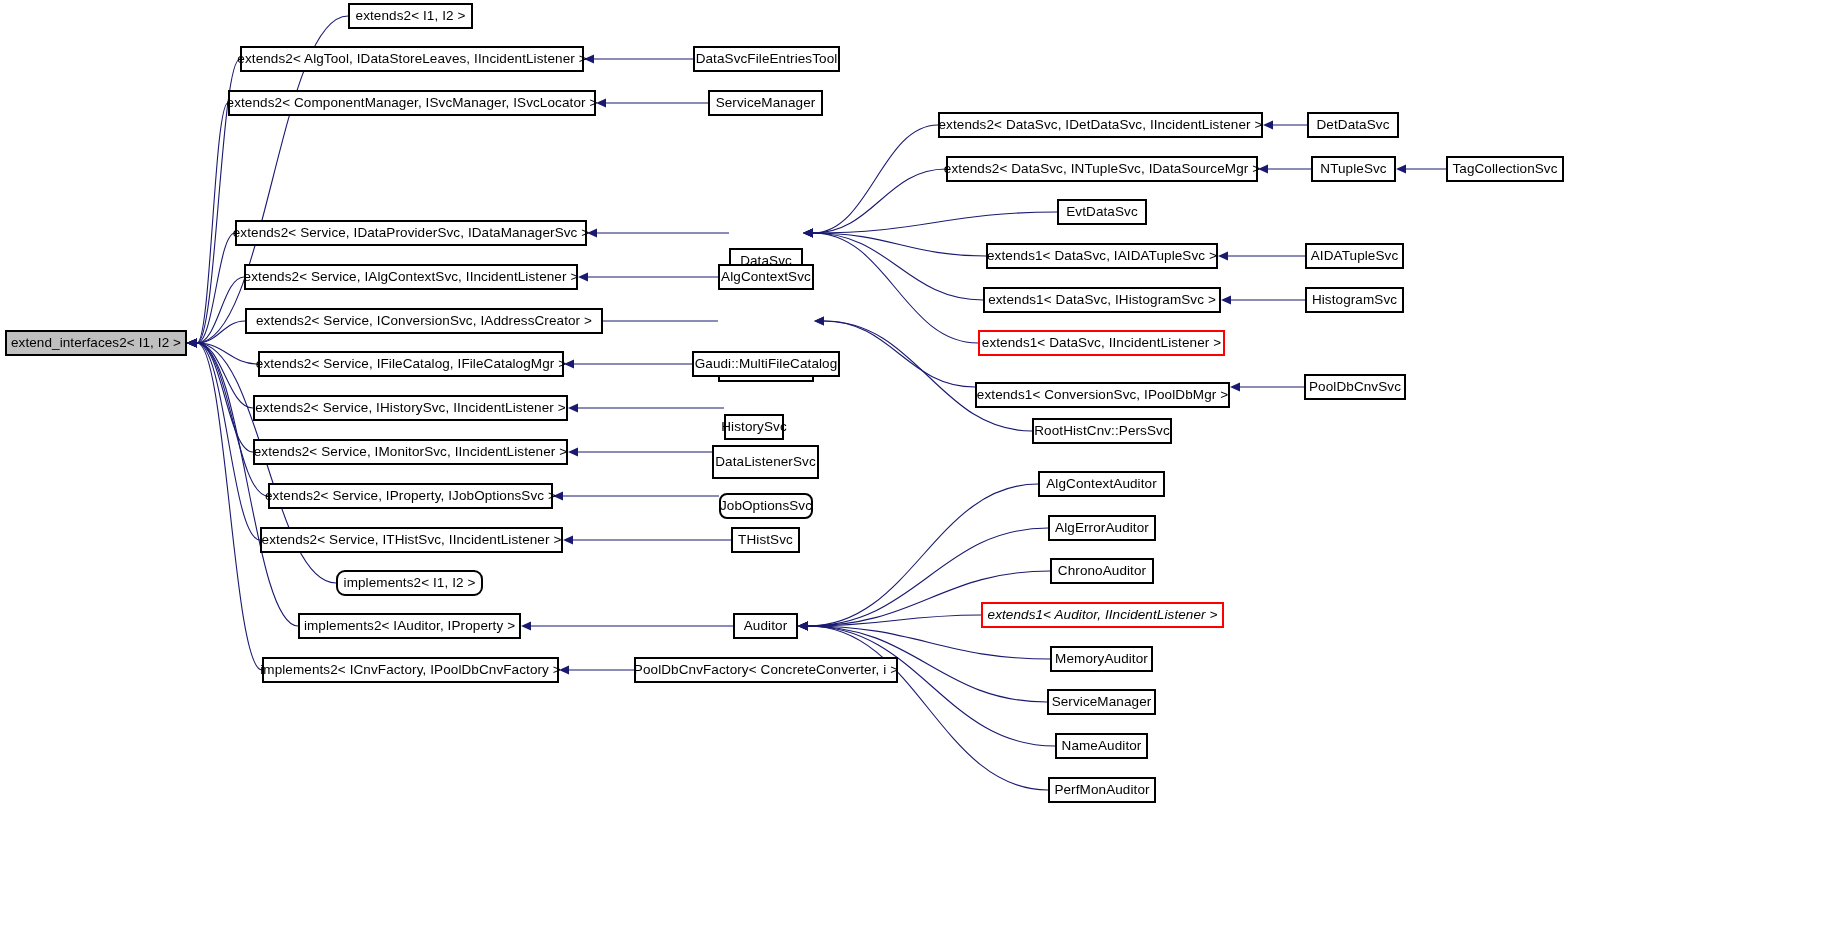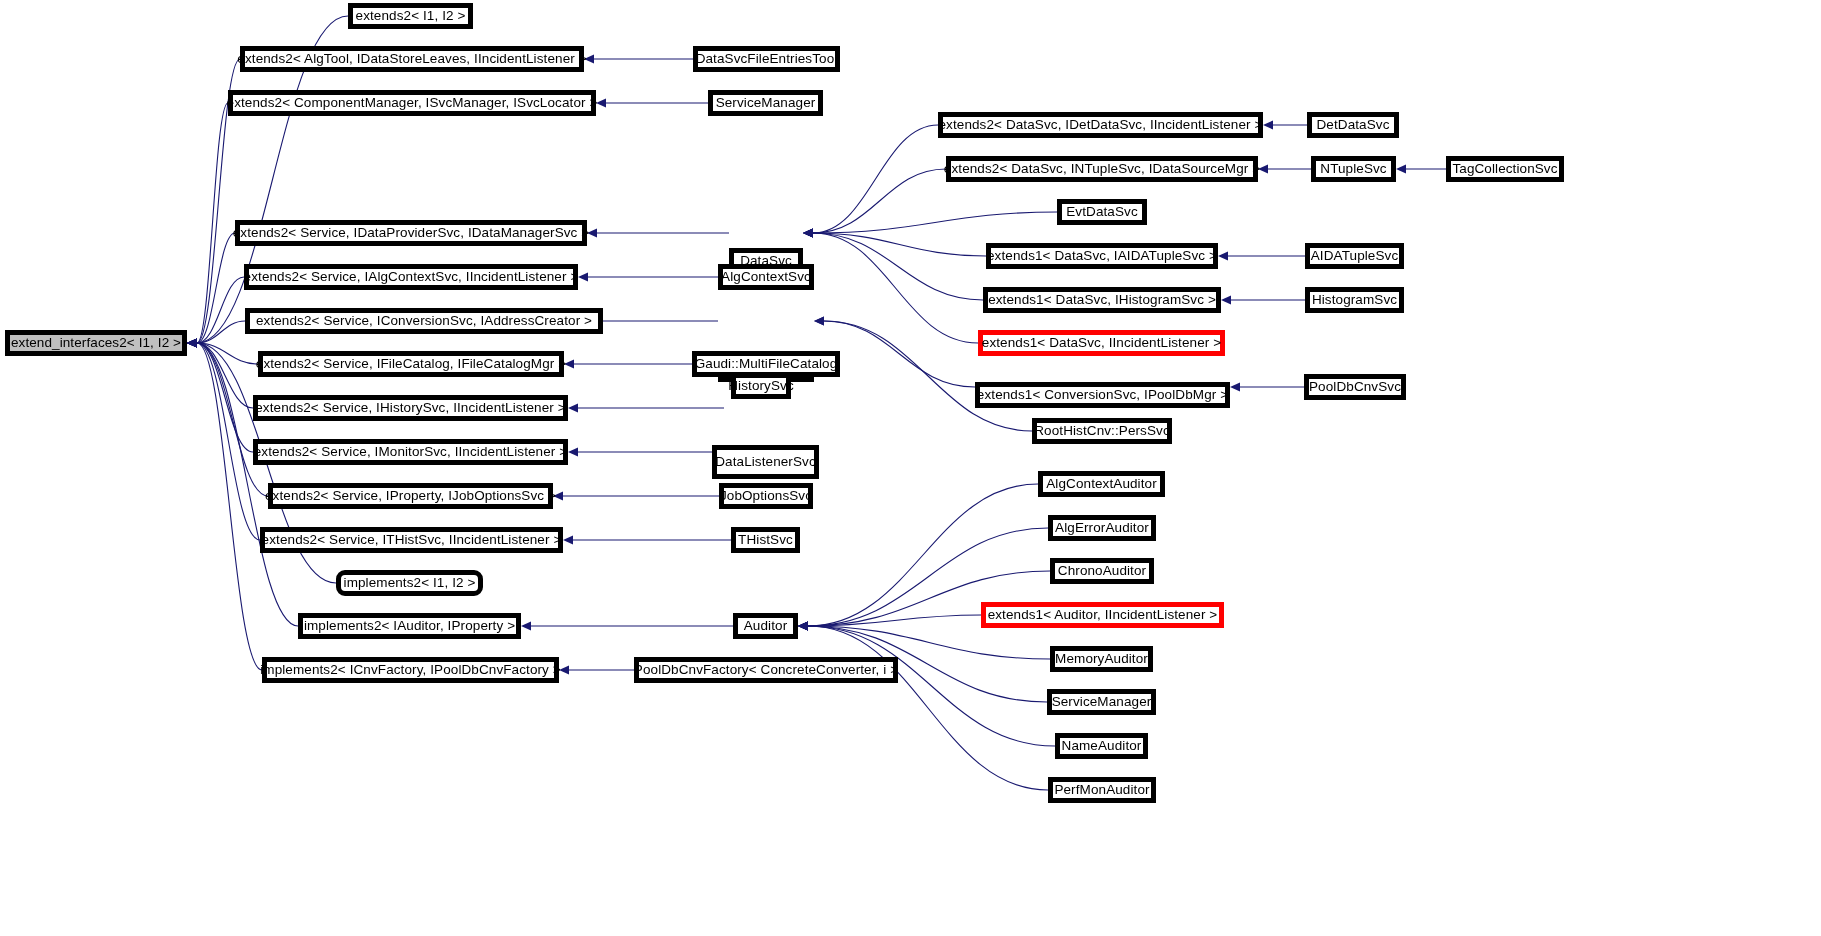--- a/index.html
+++ b/index.html
@@ -2,21 +2,21 @@
 <html><head>
 <meta charset="utf-8">
 <style>
   html,body{margin:0;padding:0;background:#ffffff;}
   body{font-family:"Liberation Sans","DejaVu Sans",sans-serif;}
   #diagram-root{position:relative;width:1821px;height:936px;background:#ffffff;overflow:hidden;}
   svg#edges{position:absolute;left:0;top:0;width:1821px;height:936px;}
   .node{
     position:absolute;
     box-sizing:border-box;
-    border:5px solid #000000;
+    border:2px solid #000000;
     background:#ffffff;
     color:#000000;
     font-size:13.5px;
     line-height:1;
     display:flex;
     align-items:center;
     justify-content:center;
     white-space:nowrap;
     letter-spacing:0.1px;
     padding:0 6px;
@@ -184,27 +184,27 @@
       </div>
       <div class="node" style="left: 718px; top: 264px; width: 96px; height: 26px;">
         <span>AlgContextSvc</span>
       </div>
       <div class="node" style="left: 718px; top: 308px; width: 96px; height: 26px; margin-top: 48px;">
         <span>ConversionSvc</span>
       </div>
       <div class="node" style="left: 692px; top: 351px; width: 148px; height: 26px;">
         <span>Gaudi::MultiFileCatalog</span>
       </div>
-      <div class="node" style="left: 724px; top: 373px; width: 60px; height: 26px; margin-left: 7px;">
+      <div class="node" style="left: 724px; top: 414px; width: 60px; height: 26px;">
         <span>HistorySvc</span>
       </div>
       <div class="node" style="left: 712px; top: 445px; width: 107px; height: 34px;">
         <span>DataListenerSvc</span>
       </div>
-      <div class="node" style="left: 719px; top: 483px; width: 94px; height: 26px;">
+      <div class="node" style="left: 719px; top: 493px; width: 94px; height: 26px; border-radius: 8px;">
         <span>JobOptionsSvc</span>
       </div>
       <div class="node" style="left: 731px; top: 527px; width: 69px; height: 26px;">
         <span>THistSvc</span>
       </div>
       <div class="node" style="left: 733px; top: 613px; width: 65px; height: 26px;">
         <span>Auditor</span>
       </div>
       <div class="node" style="left: 634px; top: 657px; width: 264px; height: 26px;">
         <span>PoolDbCnvFactory&lt; ConcreteConverter, i &gt;</span>
@@ -235,21 +235,21 @@
       </div>
       <div class="node" style="left: 1038px; top: 471px; width: 127px; height: 26px;">
         <span>AlgContextAuditor</span>
       </div>
       <div class="node" style="left: 1048px; top: 515px; width: 108px; height: 26px;">
         <span>AlgErrorAuditor</span>
       </div>
       <div class="node" style="left: 1050px; top: 558px; width: 104px; height: 26px;">
         <span>ChronoAuditor</span>
       </div>
-      <div class="node red" style="left: 981px; top: 602px; width: 243px; height: 26px;">
+      <div class="node red" style="left: 981px; top: 602px; width: 243px; height: 26px; font-style: italic;">
         <span>extends1&lt; Auditor, IIncidentListener &gt;</span>
       </div>
       <div class="node" style="left: 1050px; top: 646px; width: 103px; height: 26px;">
         <span>MemoryAuditor</span>
       </div>
       <div class="node" style="left: 1047px; top: 689px; width: 109px; height: 26px;">
         <span>ServiceManager</span>
       </div>
       <div class="node" style="left: 1055px; top: 733px; width: 93px; height: 26px;">
         <span>NameAuditor</span>

